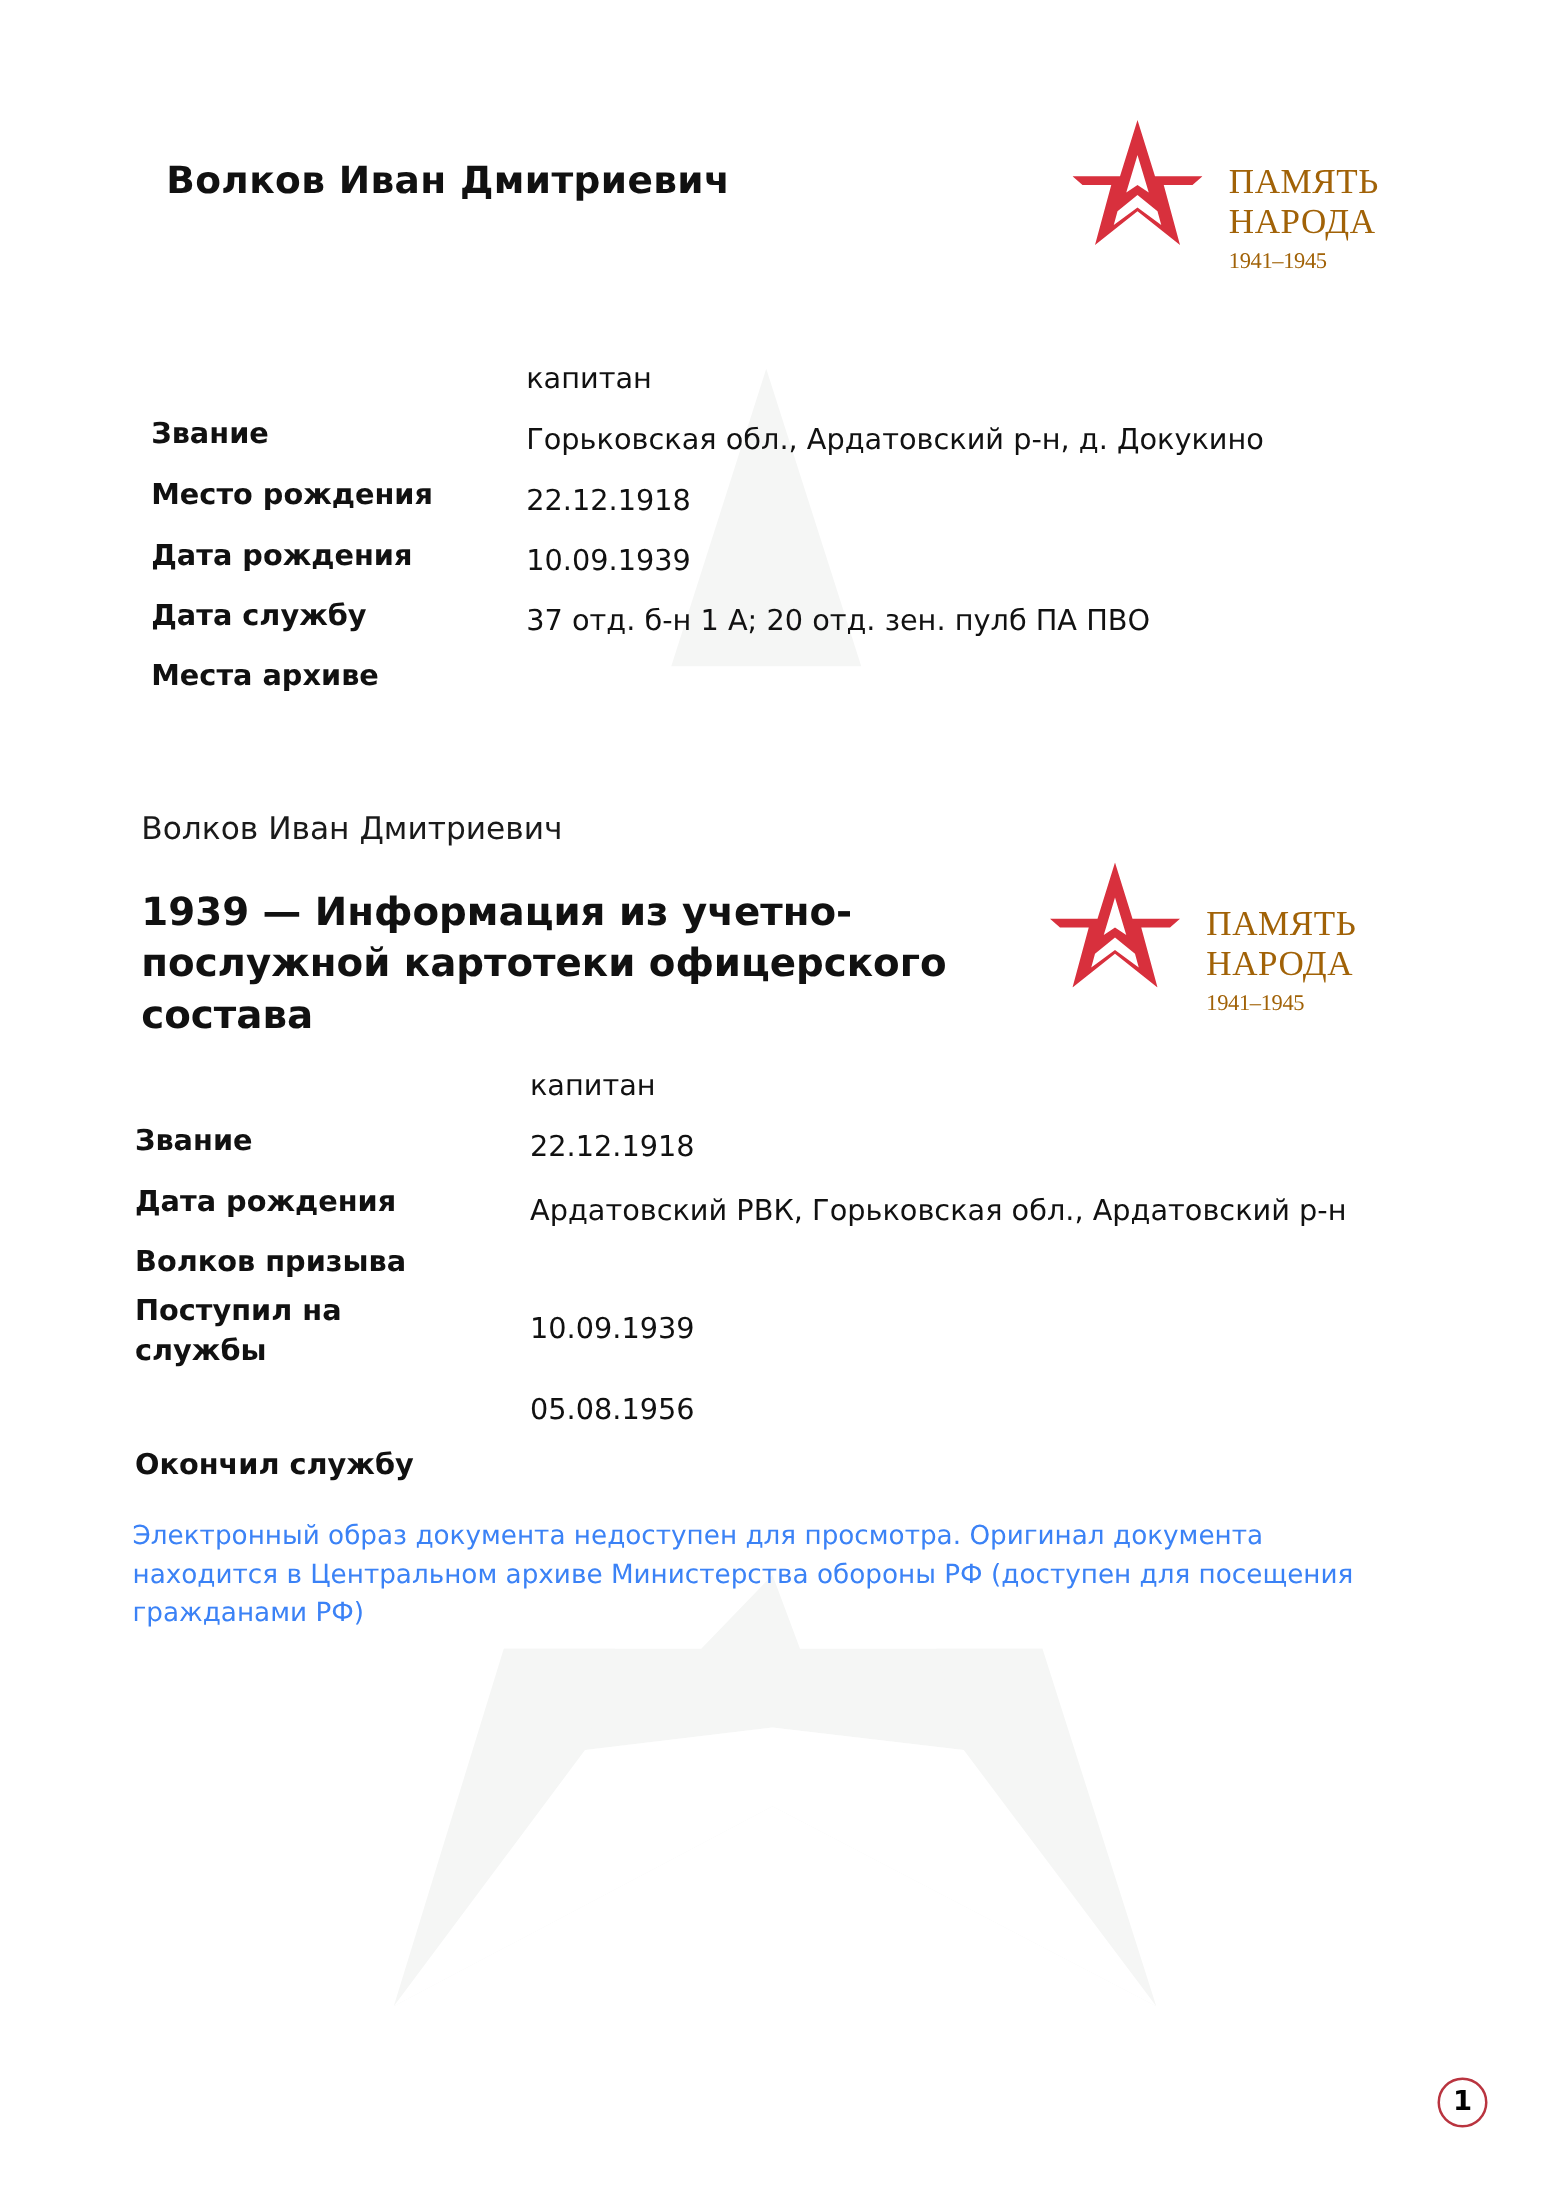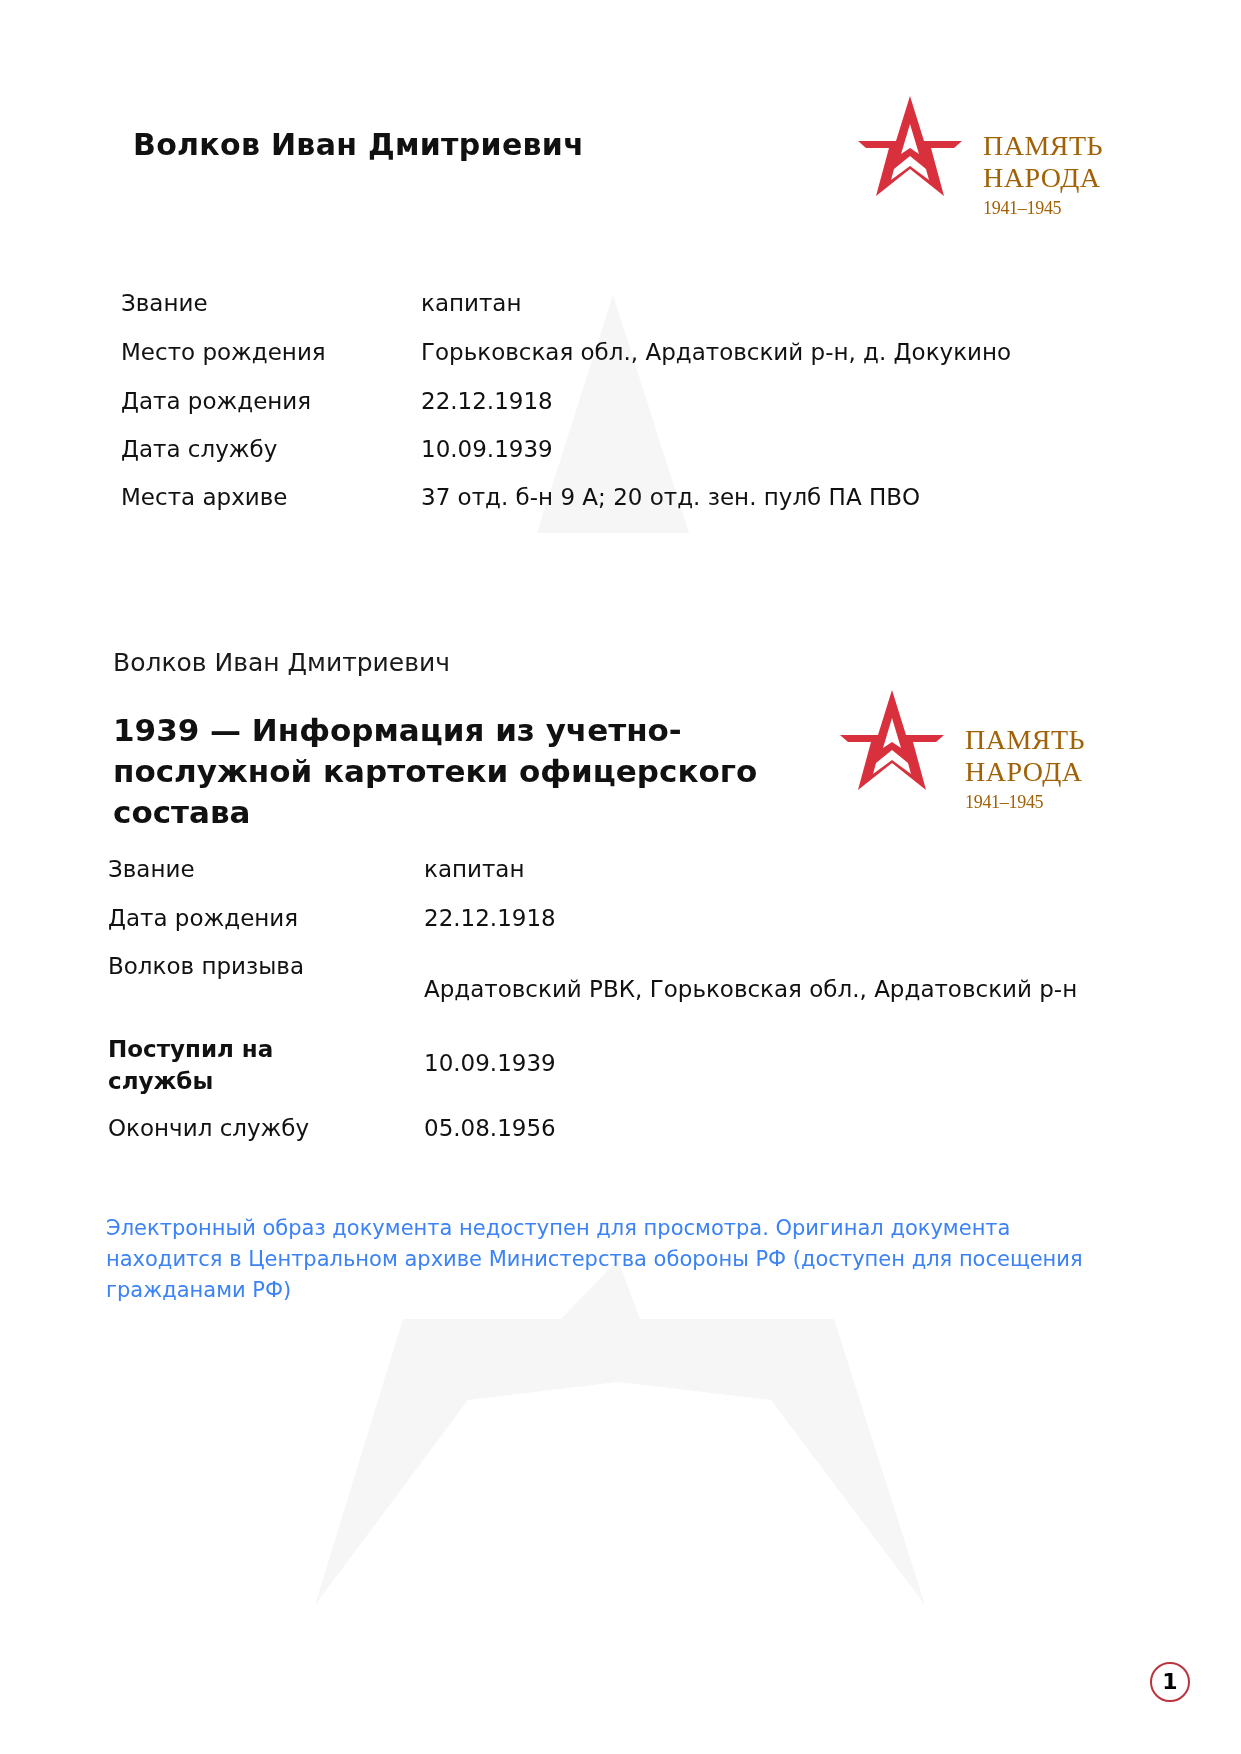--- a/index.html
+++ b/index.html
@@ -77,22 +77,23 @@
       font-size: 23px;
     }
     .info-row {
       position: absolute;
       left: 0;
       white-space: nowrap;
     }
     .info-label {
       position: absolute;
       left: 0;
-      font-weight: normal;
-      white-space: nowrap;
+      font-weight: bold;
+      white-space: nowrap;
+      margin-top: 44px;
     }
     .info-value {
       position: absolute;
       white-space: nowrap;
     }
 
     .subtitle {
       position: absolute;
       left: 113px;
       top: 648px;
@@ -193,21 +194,21 @@
     <div class="info-row" style="top:388px;">
       <span class="info-label">Дата рождения</span>
       <span class="info-value" style="left:300px;">22.12.1918</span>
     </div>
     <div class="info-row" style="top:436px;">
       <span class="info-label">Дата службу</span>
       <span class="info-value" style="left:300px;">10.09.1939</span>
     </div>
     <div class="info-row" style="top:484px;">
       <span class="info-label">Места архиве</span>
-      <span class="info-value" style="left:300px;">37 отд. б-н 9 А; 20 отд. зен. пулб ПА ПВО</span>
+      <span class="info-value" style="left:300px;">37 отд. б-н 1 А; 20 отд. зен. пулб ПА ПВО</span>
     </div>
   </div>
 
   <div class="subtitle">Волков Иван Дмитриевич</div>
 
   <div class="heading-2">1939 — Информация из учетно-послужной картотеки офицерского состава</div>
 
   <div class="logo" style="left:840px; top:690px;">
     <svg class="star" viewBox="0 0 104 100" xmlns="http://www.w3.org/2000/svg">
       <polygon fill="#d8303d" points="52,0 66,45 104,45 96,52 73,52 86,100 52,73 18,100 31,52 8,52 0,45 38,45"></polygon>
@@ -225,21 +226,21 @@
     <div class="info-row" style="top:856px;">
       <span class="info-label">Звание</span>
       <span class="info-value" style="left:316px;">капитан</span>
     </div>
     <div class="info-row" style="top:905px;">
       <span class="info-label">Дата рождения</span>
       <span class="info-value" style="left:316px;">22.12.1918</span>
     </div>
     <div class="info-row" style="top:953px;">
       <span class="info-label">Волков призыва</span>
-      <span class="value-wrap" style="left:316px; top:0;margin-top:20px;">Ардатовский РВК, Горьковская обл., Ардатовский р-н</span>
+      <span class="value-wrap" style="left:316px; top:0;">Ардатовский РВК, Горьковская обл., Ардатовский р-н</span>
     </div>
     <div class="info-row" style="top:1033px;">
       <span class="label-wrap" style="top:0;">Поступил на службы</span>
       <span class="info-value" style="left:316px; top:17px;">10.09.1939</span>
     </div>
     <div class="info-row" style="top:1115px;">
       <span class="info-label">Окончил службу</span>
       <span class="info-value" style="left:316px;">05.08.1956</span>
     </div>
   </div>

